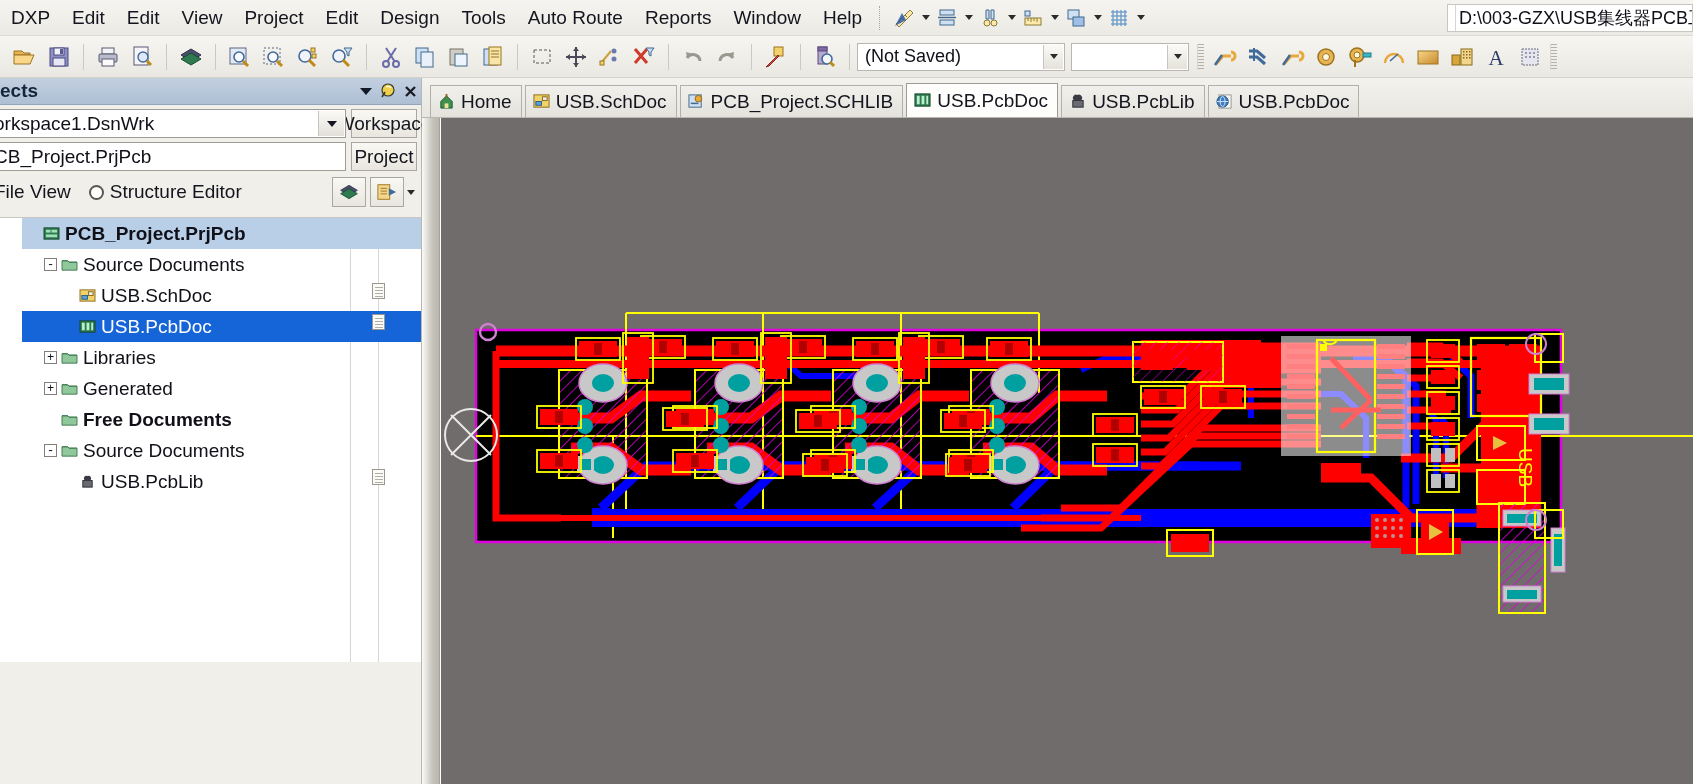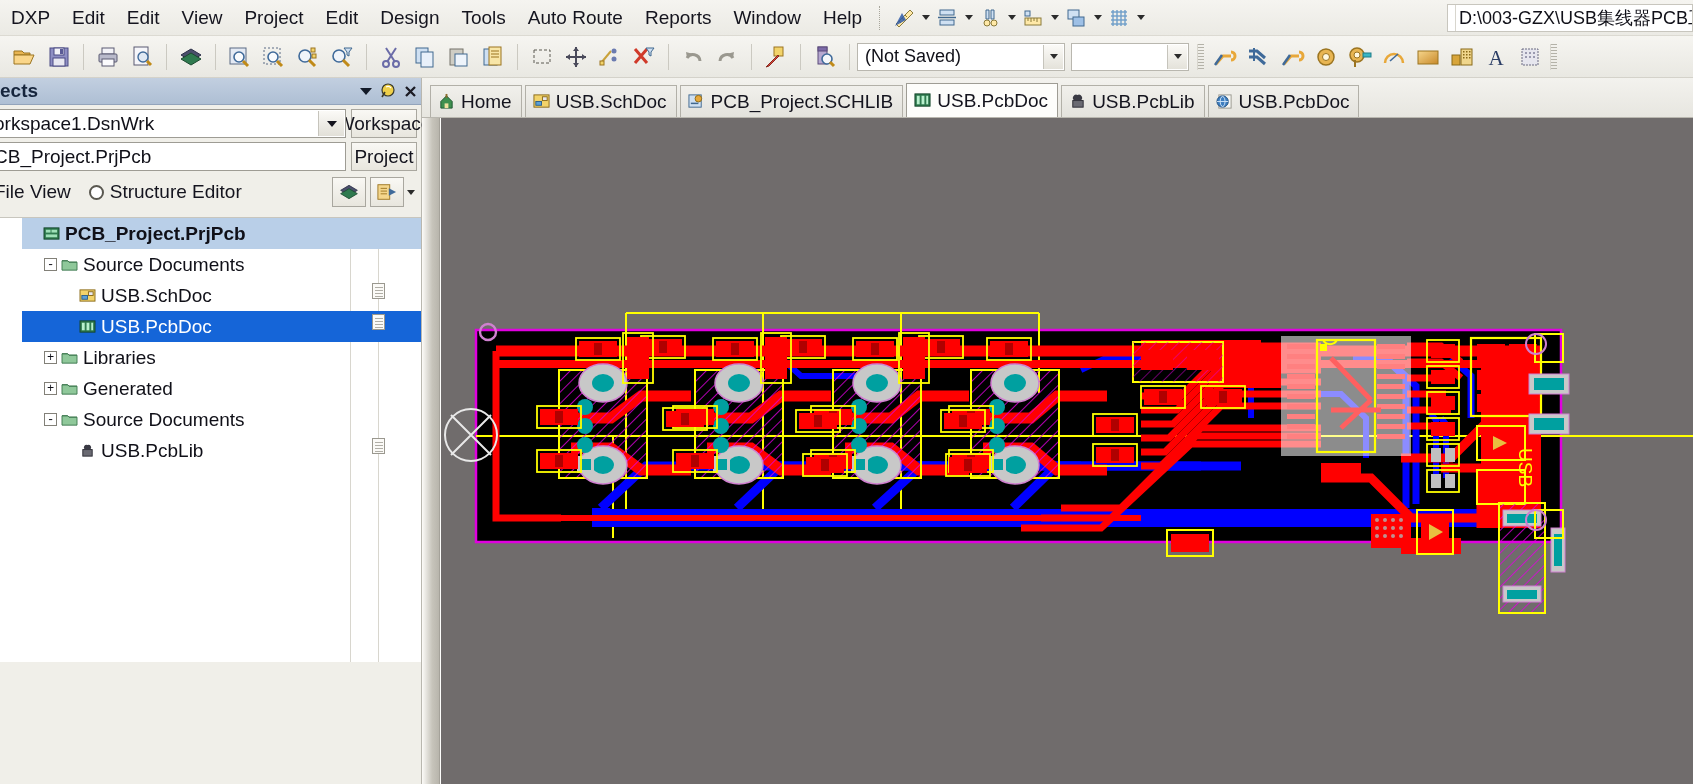--- a/index.html
+++ b/index.html
@@ -693,20 +693,31 @@
             <span style="width:22px;flex:none"></span>
             <span class="expander">+</span>
             <span style="margin-right:5px;display:flex">
               <svg width="17" height="15" viewBox="0 0 18 16">
                 <path d="M1 4 h6 l1.5 1.5 H17 V14 H1 z" fill="#8fc89a" stroke="#3f7a50"></path>
                 <path d="M1 4 h6 l1.5 1.5 H17" fill="none" stroke="#3f7a50"></path>
               </svg>
             </span>
             <span>Generated</span>
           </div>
+          <div class="tnode bold">
+            <span style="width:22px;flex:none"></span>
+            <span class="tgap"></span>
+            <span style="margin-right:5px;display:flex">
+              <svg width="17" height="15" viewBox="0 0 18 16">
+                <path d="M1 4 h6 l1.5 1.5 H17 V14 H1 z" fill="#8fc89a" stroke="#3f7a50"></path>
+                <path d="M1 4 h6 l1.5 1.5 H17" fill="none" stroke="#3f7a50"></path>
+              </svg>
+            </span>
+            <span>Free Documents</span>
+          </div>
           <div class="tnode">
             <span style="width:22px;flex:none"></span>
             <span class="expander">-</span>
             <span style="margin-right:5px;display:flex">
               <svg width="17" height="15" viewBox="0 0 18 16">
                 <path d="M1 4 h6 l1.5 1.5 H17 V14 H1 z" fill="#8fc89a" stroke="#3f7a50"></path>
                 <path d="M1 4 h6 l1.5 1.5 H17" fill="none" stroke="#3f7a50"></path>
               </svg>
             </span>
             <span>Source Documents</span>

